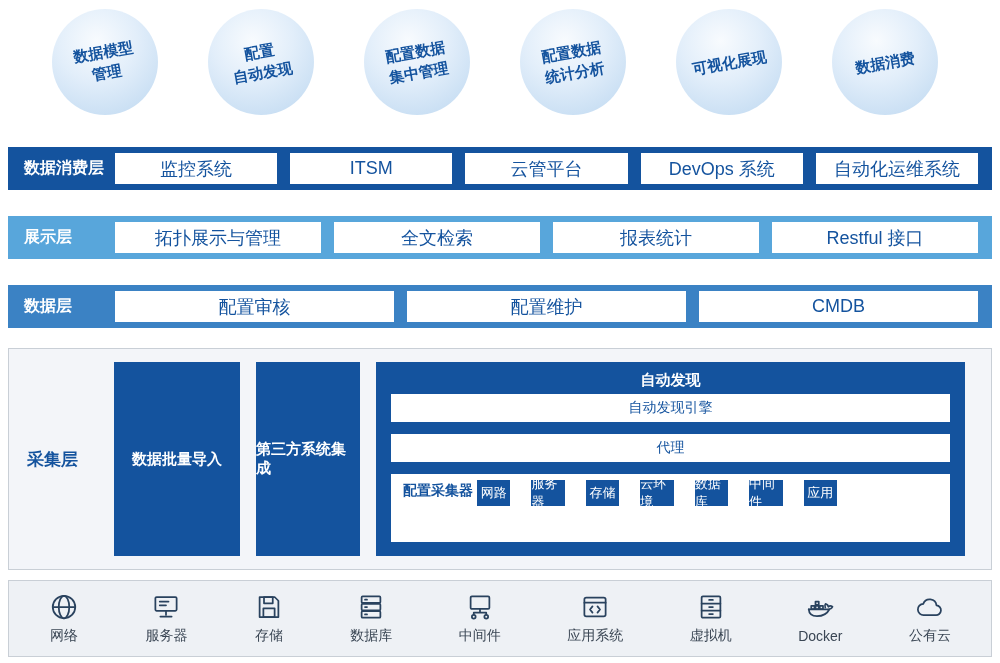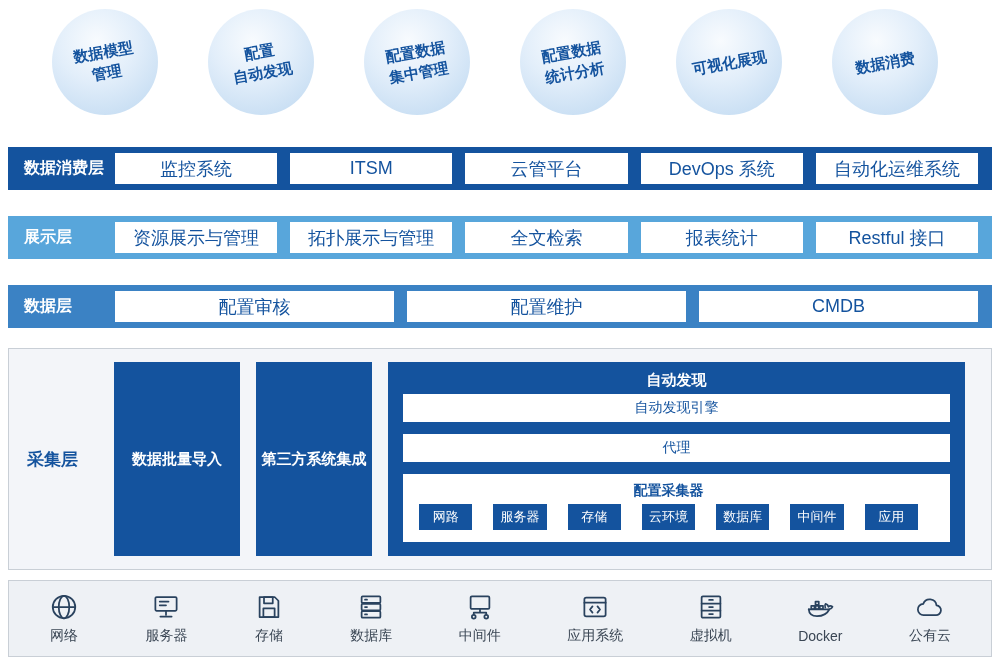--- a/index.html
+++ b/index.html
@@ -23,29 +23,29 @@
   .layer-items { flex:1; display:flex; gap:13px; margin-right:14px; }
   .layer-box { flex:1; height:31px; background:#ffffff; display:flex; align-items:center; justify-content:center;
                color:#14539e; font-size:18px; }
 
   
   .collection { position:absolute; left:8px; top:348px; width:984px; height:222px;
                 background:#f3f5f9; border:1px solid #c9cfd6; display:flex; align-items:center; }
   .collection-label { width:105px; padding-left:18px; color:#14539e; font-weight:bold; font-size:17px; flex:none; }
   .big-box { width:126px; height:194px; background:#14539e; color:#ffffff; font-weight:bold; font-size:15px;
              display:flex; align-items:center; justify-content:center; flex:none; }
-  .big-box + .big-box { width:116px; margin-left:16px;font-family:Liberation Serif, serif; }
+  .big-box + .big-box { width:104px; margin-left:16px;font-family:Liberation Serif, serif; }
   .auto { flex:1; height:194px; background:#14539e; margin-left:16px; margin-right:26px;
           padding:4px 15px 14px 15px; display:flex; flex-direction:column; }
   .ad-title { height:28px; line-height:28px; text-align:center; color:#ffffff; font-weight:bold; font-size:15px; }
   .ad-row { height:28px; background:#ffffff; display:flex; align-items:center; justify-content:center;
             color:#14539e; font-size:14px; }
   .ad-row + .ad-row { margin-top:12px; }
   .collector { margin-top:12px; flex:1; background:#ffffff; padding:4px 28px 8px 12px;
-               display:flex; flex-direction:column; }
+               display:flex; flex-direction:row; }
   .collector-title { height:24px; line-height:24px; text-align:center; color:#14539e; font-weight:bold; font-size:14px; }
   .chips { display:flex; gap:21px; margin-top:2px; padding:0 4px; }
   .chip { flex:1; height:26px; background:#14539e; color:#ffffff; font-size:13px;
           display:flex; align-items:center; justify-content:center; }
 
   
   .bottom { position:absolute; left:8px; top:580px; width:984px; height:77px;
             background:#eef1f5; border:1px solid #c9cfd6; display:flex; align-items:center;
             justify-content:space-between; padding:0 40px; }
   .infra { display:flex; flex-direction:column; align-items:center; gap:5px;text-align:center; }
@@ -90,21 +90,20 @@
       <div class="layer-box">ITSM</div>
       <div class="layer-box">云管平台</div>
       <div class="layer-box">DevOps 系统</div>
       <div class="layer-box">自动化运维系统</div>
     </div>
   </div>
 
   <div class="layer layer-2">
     <div class="layer-label">展示层</div>
     <div class="layer-items">
-      <div class="layer-box">资源展示与管理</div>
       <div class="layer-box">拓扑展示与管理</div>
       <div class="layer-box">全文检索</div>
       <div class="layer-box">报表统计</div>
       <div class="layer-box">Restful 接口</div>
     </div>
   </div>
 
   <div class="layer layer-3">
     <div class="layer-label">数据层</div>
     <div class="layer-items">

